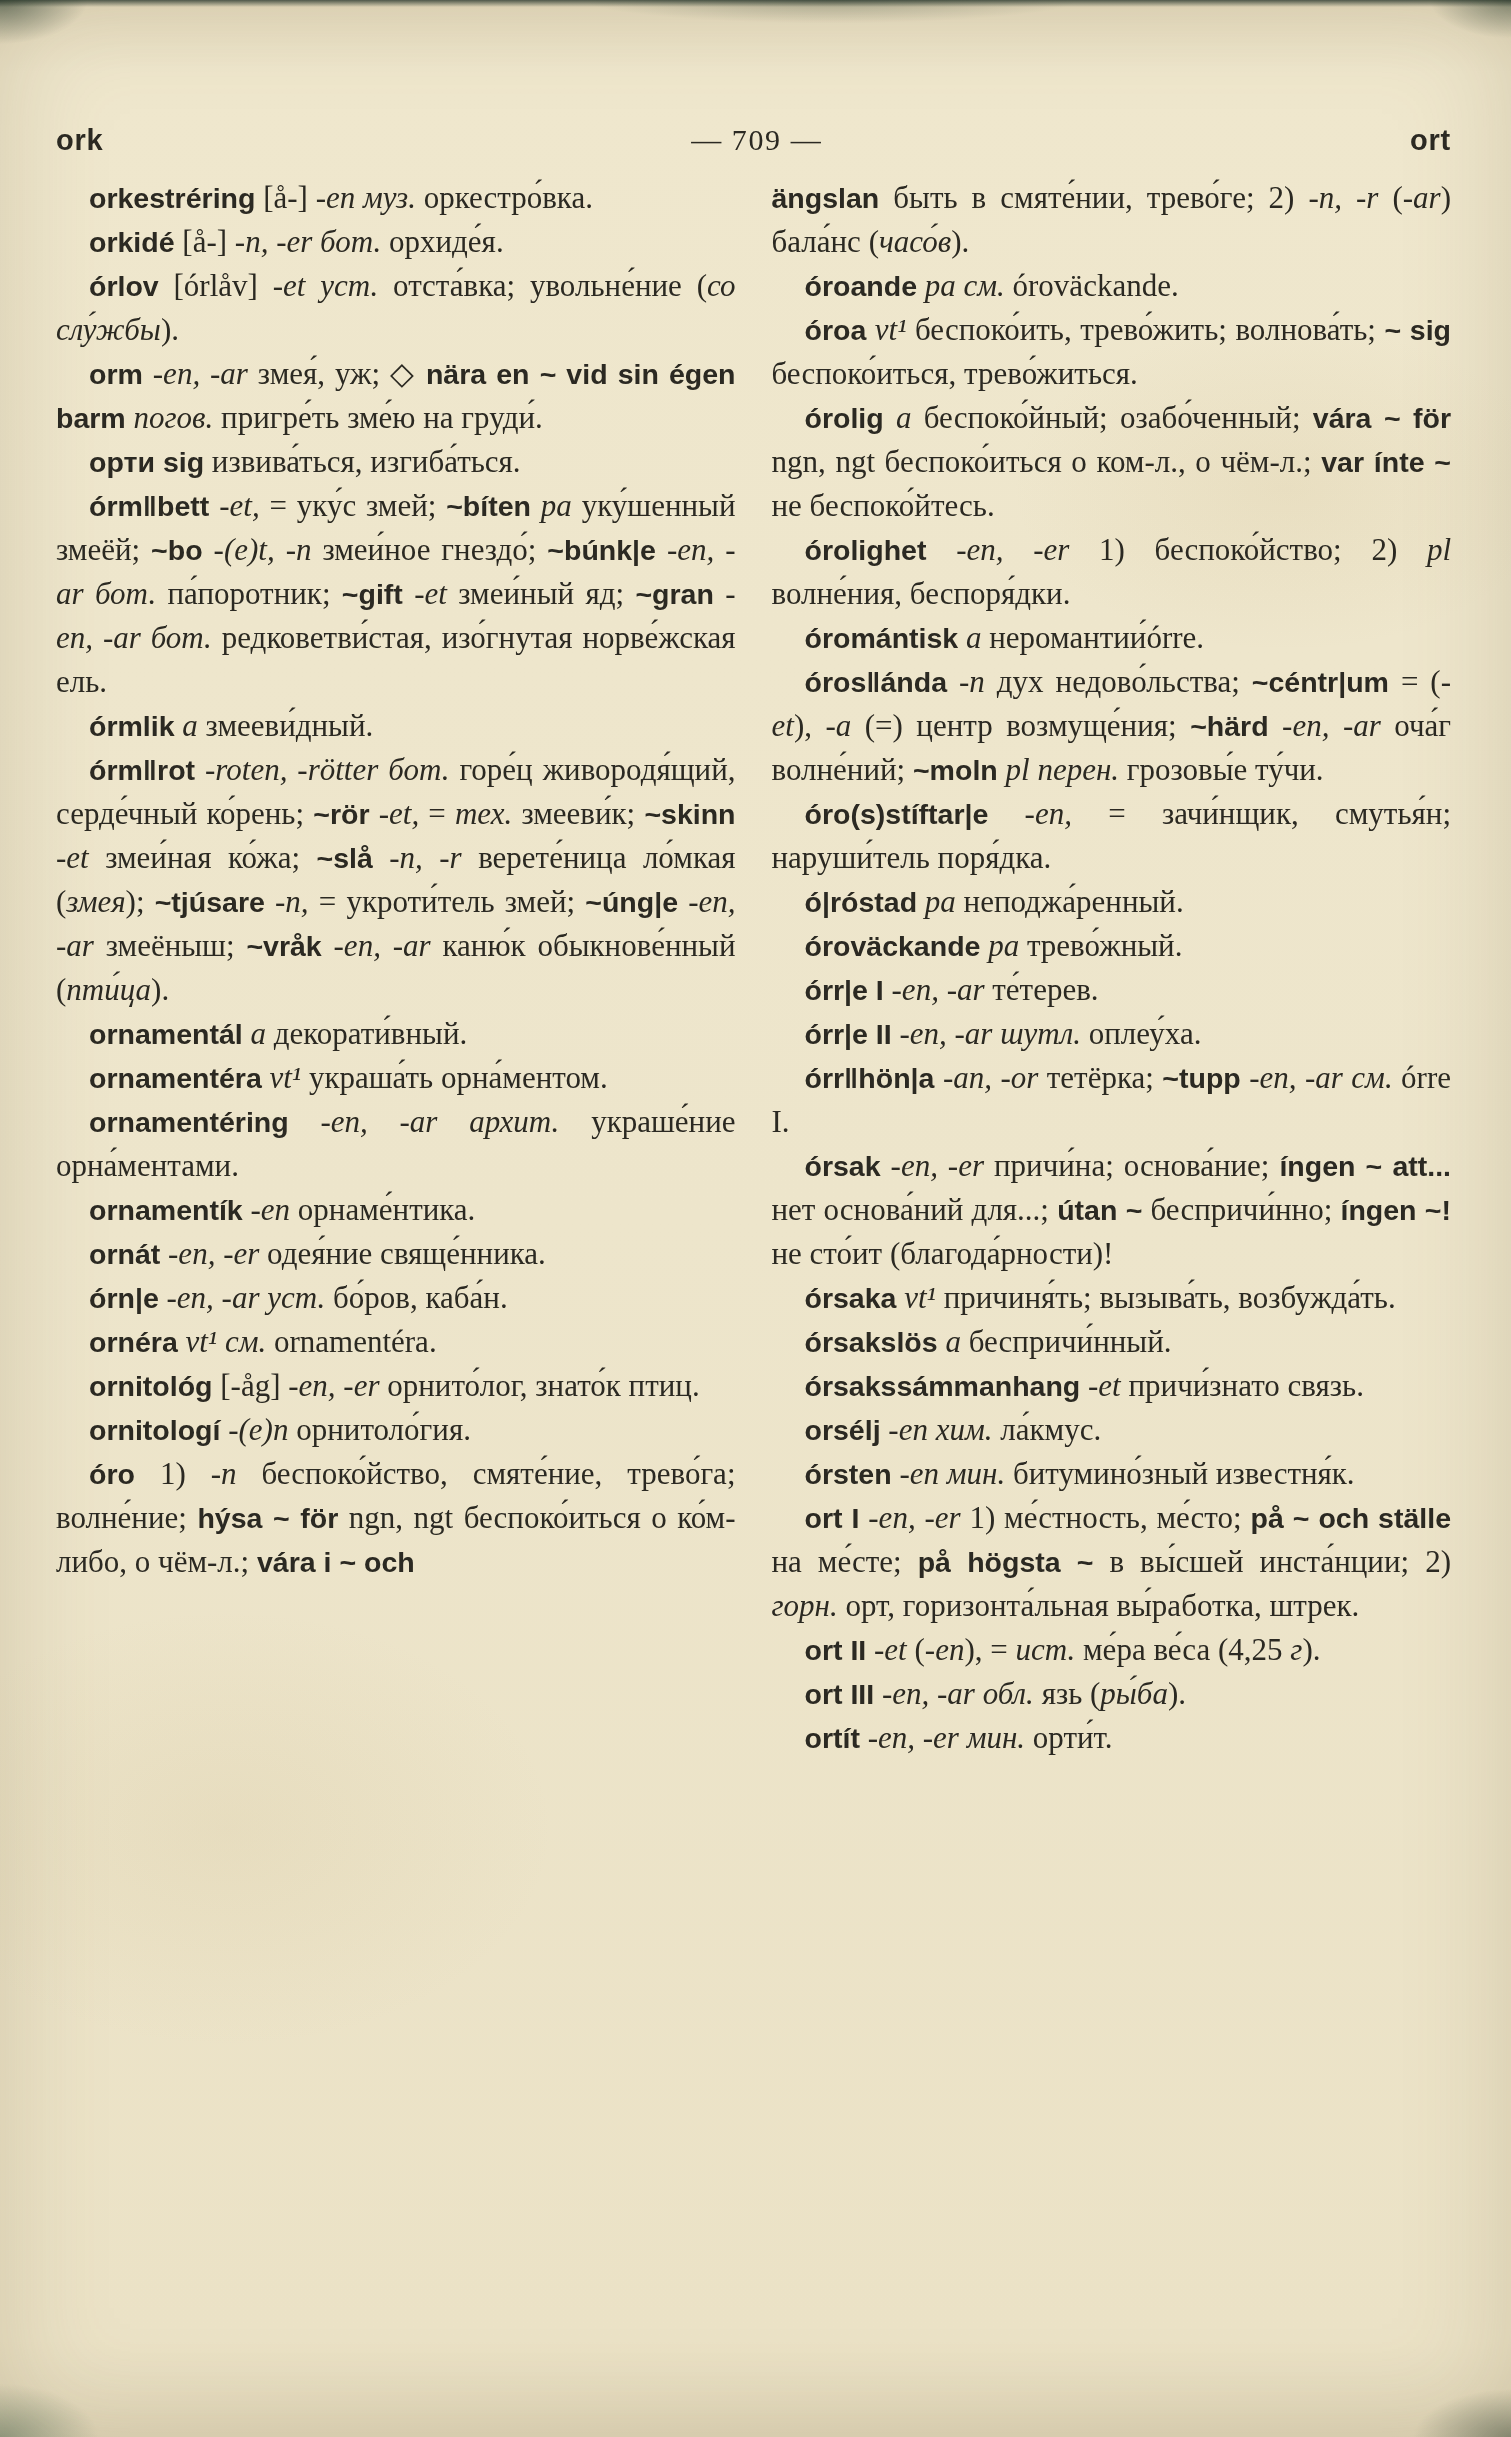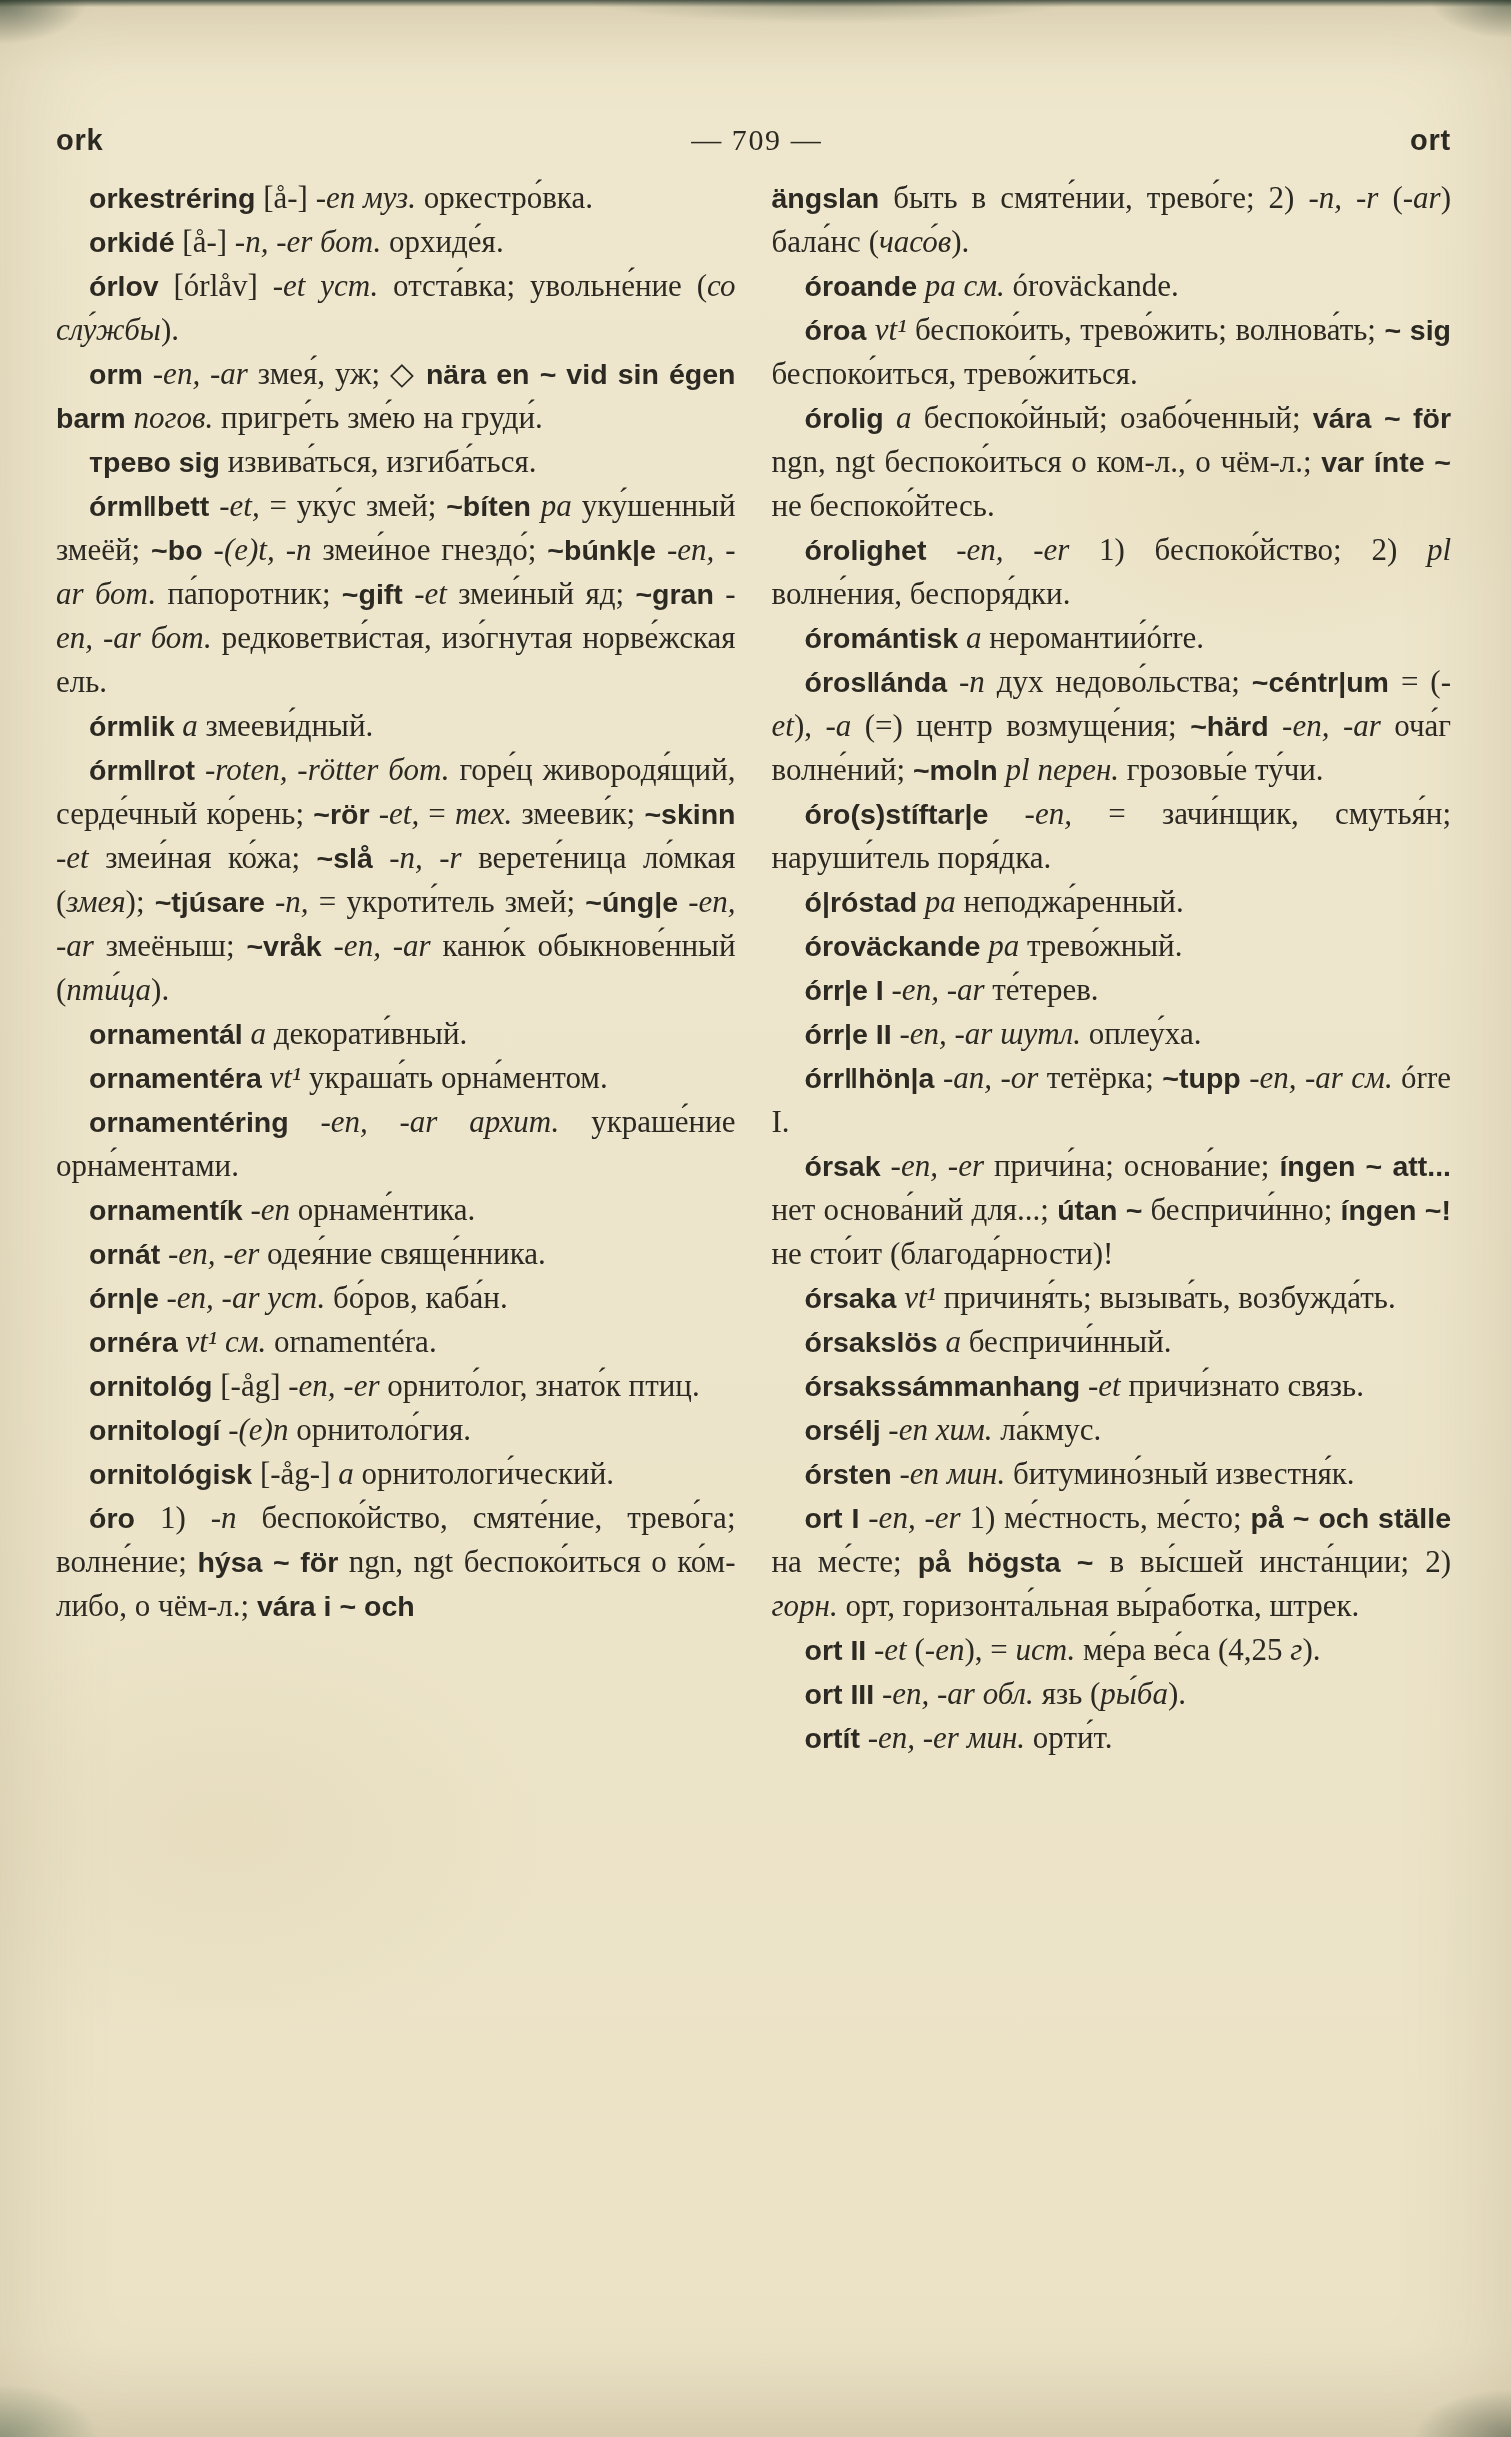--- a/index.html
+++ b/index.html
@@ -80,34 +80,33 @@
       <span class="guide">ork</span>
       <span class="pageno">— 709 —</span>
       <span class="guide">ort</span>
     </div>
     <div class="columns">
       <div class="col">
           <p class="entry"><span class="b">orkestréring</span><span class="n"> [å-] </span><span class="i">-en</span><span class="n"> </span><span class="i">муз.</span><span class="n"> оркестро́вка.</span></p>
           <p class="entry"><span class="b">orkidé</span><span class="n"> [å-] </span><span class="i">-n, -er</span><span class="n"> </span><span class="i">бот.</span><span class="n"> орхиде́я.</span></p>
           <p class="entry"><span class="b">órlov</span><span class="n"> [órlåv] </span><span class="i">-et</span><span class="n"> </span><span class="i">уст.</span><span class="n"> отста́вка; увольне́ние (</span><span class="i">со слу́жбы</span><span class="n">).</span></p>
           <p class="entry"><span class="b">orm</span><span class="n"> </span><span class="i">-en, -ar</span><span class="n"> змея́, уж; ◇ </span><span class="b">nära en ~ vid sin égen barm</span><span class="n"> </span><span class="i">погов.</span><span class="n"> пригре́ть зме́ю на груди́.</span></p>
-          <p class="entry"><span class="b">трево sig</span><span class="n"> извива́ться, изгиба́ться.</span></p>
+          <p class="entry"><span class="b">орти sig</span><span class="n"> извива́ться, изгиба́ться.</span></p>
           <p class="entry"><span class="b">órm‖bett</span><span class="n"> </span><span class="i">-et,</span><span class="n"> = уку́с змей; </span><span class="b">~bíten</span><span class="n"> </span><span class="i">pa</span><span class="n"> уку́шенный змеёй; </span><span class="b">~bo</span><span class="n"> </span><span class="i">-(e)t, -n</span><span class="n"> змеи́ное гнездо́; </span><span class="b">~búnk|e</span><span class="n"> </span><span class="i">-en, -ar</span><span class="n"> </span><span class="i">бот.</span><span class="n"> па́поротник; </span><span class="b">~gift</span><span class="n"> </span><span class="i">-et</span><span class="n"> змеи́ный яд; </span><span class="b">~gran</span><span class="n"> </span><span class="i">-en, -ar</span><span class="n"> </span><span class="i">бот.</span><span class="n"> редковетви́стая, изо́гнутая норве́жская ель.</span></p>
           <p class="entry"><span class="b">órmlik</span><span class="n"> </span><span class="i">a</span><span class="n"> змееви́дный.</span></p>
           <p class="entry"><span class="b">órm‖rot</span><span class="n"> </span><span class="i">-roten, -rötter</span><span class="n"> </span><span class="i">бот.</span><span class="n"> горе́ц живородя́щий, серде́чный ко́рень; </span><span class="b">~rör</span><span class="n"> </span><span class="i">-et,</span><span class="n"> = </span><span class="i">тех.</span><span class="n"> змееви́к; </span><span class="b">~skinn</span><span class="n"> </span><span class="i">-et</span><span class="n"> змеи́ная ко́жа; </span><span class="b">~slå</span><span class="n"> </span><span class="i">-n, -r</span><span class="n"> верете́ница ло́мкая (</span><span class="i">змея</span><span class="n">); </span><span class="b">~tjúsare</span><span class="n"> </span><span class="i">-n,</span><span class="n"> = укроти́тель змей; </span><span class="b">~úng|e</span><span class="n"> </span><span class="i">-en, -ar</span><span class="n"> змеёныш; </span><span class="b">~vråk</span><span class="n"> </span><span class="i">-en, -ar</span><span class="n"> каню́к обыкнове́нный (</span><span class="i">пти́ца</span><span class="n">).</span></p>
           <p class="entry"><span class="b">ornamentál</span><span class="n"> </span><span class="i">a</span><span class="n"> декорати́вный.</span></p>
           <p class="entry"><span class="b">ornamentéra</span><span class="n"> </span><span class="i">vt¹</span><span class="n"> украша́ть орна́ментом.</span></p>
           <p class="entry"><span class="b">ornamentéring</span><span class="n"> </span><span class="i">-en, -ar</span><span class="n"> </span><span class="i">архит.</span><span class="n"> украше́ние орна́ментами.</span></p>
           <p class="entry"><span class="b">ornamentík</span><span class="n"> </span><span class="i">-en</span><span class="n"> орнаме́нтика.</span></p>
           <p class="entry"><span class="b">ornát</span><span class="n"> </span><span class="i">-en, -er</span><span class="n"> одея́ние свяще́нника.</span></p>
           <p class="entry"><span class="b">órn|e</span><span class="n"> </span><span class="i">-en, -ar</span><span class="n"> </span><span class="i">уст.</span><span class="n"> бо́ров, каба́н.</span></p>
           <p class="entry"><span class="b">ornéra</span><span class="n"> </span><span class="i">vt¹</span><span class="n"> </span><span class="i">см.</span><span class="n"> ornamentéra.</span></p>
           <p class="entry"><span class="b">ornitológ</span><span class="n"> [-åg] </span><span class="i">-en, -er</span><span class="n"> орнито́лог, знато́к птиц.</span></p>
           <p class="entry"><span class="b">ornitologí</span><span class="n"> </span><span class="i">-(e)n</span><span class="n"> орнитоло́гия.</span></p>
-          <p class="entry"><span class="b">ornitológisk</span><span class="n"> [-åg-] </span><span class="i">a</span><span class="n"> орнитологи́ческий.</span></p>
           <p class="entry"><span class="b">óro</span><span class="n"> 1) </span><span class="i">-n</span><span class="n"> беспоко́йство, смяте́ние, трево́га; волне́ние; </span><span class="b">hýsa ~ för</span><span class="n"> ngn, ngt беспоко́иться о ко́м-либо, о чём-л.; </span><span class="b">vára i ~ och</span></p>
         </div>
       <div class="col">
           <p class="entry cont"><span class="b">ängslan</span><span class="n"> быть в смяте́нии, трево́ге; 2) </span><span class="i">-n, -r</span><span class="n"> (</span><span class="i">-ar</span><span class="n">) бала́нс (</span><span class="i">часо́в</span><span class="n">).</span></p>
           <p class="entry"><span class="b">óroande</span><span class="n"> </span><span class="i">pa</span><span class="n"> </span><span class="i">см.</span><span class="n"> óroväckande.</span></p>
           <p class="entry"><span class="b">óroa</span><span class="n"> </span><span class="i">vt¹</span><span class="n"> беспоко́ить, трево́жить; волнова́ть; </span><span class="b">~ sig</span><span class="n"> беспоко́иться, трево́житься.</span></p>
           <p class="entry"><span class="b">órolig</span><span class="n"> </span><span class="i">a</span><span class="n"> беспоко́йный; озабо́ченный; </span><span class="b">vára ~ för</span><span class="n"> ngn, ngt беспоко́иться о ком-л., о чём-л.; </span><span class="b">var ínte ~</span><span class="n"> не беспоко́йтесь.</span></p>
           <p class="entry"><span class="b">órolighet</span><span class="n"> </span><span class="i">-en, -er</span><span class="n"> 1) беспоко́йство; 2) </span><span class="i">pl</span><span class="n"> волне́ния, беспоря́дки.</span></p>
           <p class="entry"><span class="b">óromántisk</span><span class="n"> </span><span class="i">a</span><span class="n"> неромантии́órre.</span></p>
           <p class="entry"><span class="b">óros‖ánda</span><span class="n"> </span><span class="i">-n</span><span class="n"> дух недово́льства; </span><span class="b">~céntr|um</span><span class="n"> = (</span><span class="i">-et</span><span class="n">), </span><span class="i">-a</span><span class="n"> (=) центр возмуще́ния; </span><span class="b">~härd</span><span class="n"> </span><span class="i">-en, -ar</span><span class="n"> оча́г волне́ний; </span><span class="b">~moln</span><span class="n"> </span><span class="i">pl</span><span class="n"> </span><span class="i">перен.</span><span class="n"> грозовы́е ту́чи.</span></p>

